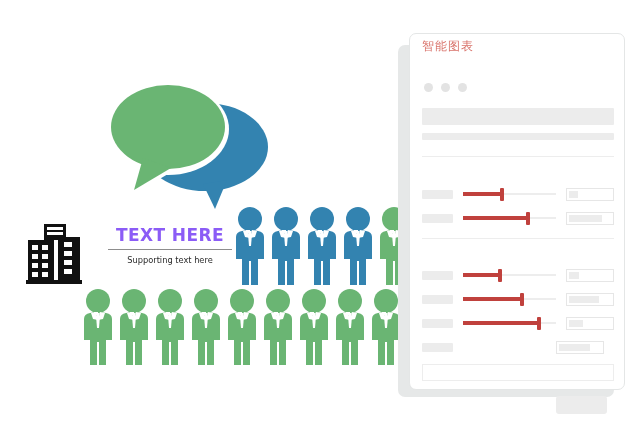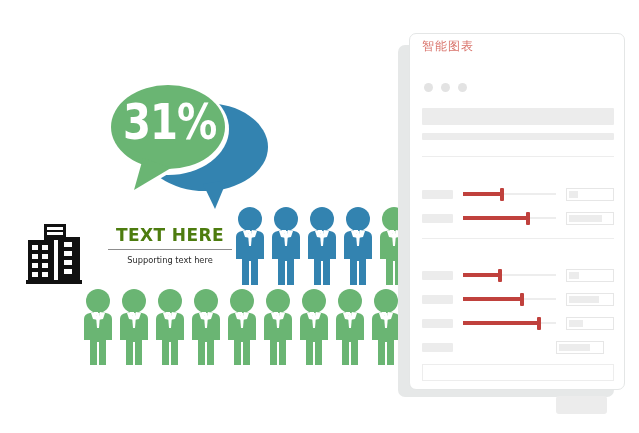--- a/index.html
+++ b/index.html
@@ -72,21 +72,21 @@
   .textblock {
     position: absolute;
     left: 108px;
     top: 226px;
     width: 124px;
   }
   .text-here {
     font-family: "DejaVu Sans", sans-serif;
     font-size: 17px;
     font-weight: bold;
-    color: #4d7c0f;
+    color: #8b5cf6;
     letter-spacing: 0.4px;
     text-align: center;
     line-height: 1.15;
     white-space: nowrap;
   }
   .divider {
     margin-top: 3px;
     height: 1px;
     background: #8d8d8d;
     width: 124px;
@@ -284,23 +284,20 @@
         </g>
 
         <ellipse cx="73" cy="57" rx="61" ry="46" fill="#ffffff"></ellipse>
         <path d="M 47 92 L 36 124 L 78 99 Z" fill="#ffffff"></path>
 
         <g>
           <ellipse cx="73" cy="55" rx="57" ry="42" fill="#6ab573"></ellipse>
           <path d="M 48 86 L 39 118 L 76 96 Z" fill="#6ab573"></path>
         </g>
       </svg>
-      <div class="pct-text">
-        <span>31%</span>
-      </div>
     </div>
 
     <div class="building">
       <svg width="62" height="60" viewBox="0 0 62 60">
 
         <rect x="20" y="0" width="22" height="16" fill="#111111"></rect>
         <rect x="23" y="3" width="16" height="3" fill="#ffffff"></rect>
         <rect x="23" y="8" width="16" height="3" fill="#ffffff"></rect>
 
         <rect x="4" y="16" width="26" height="42" fill="#111111"></rect>

